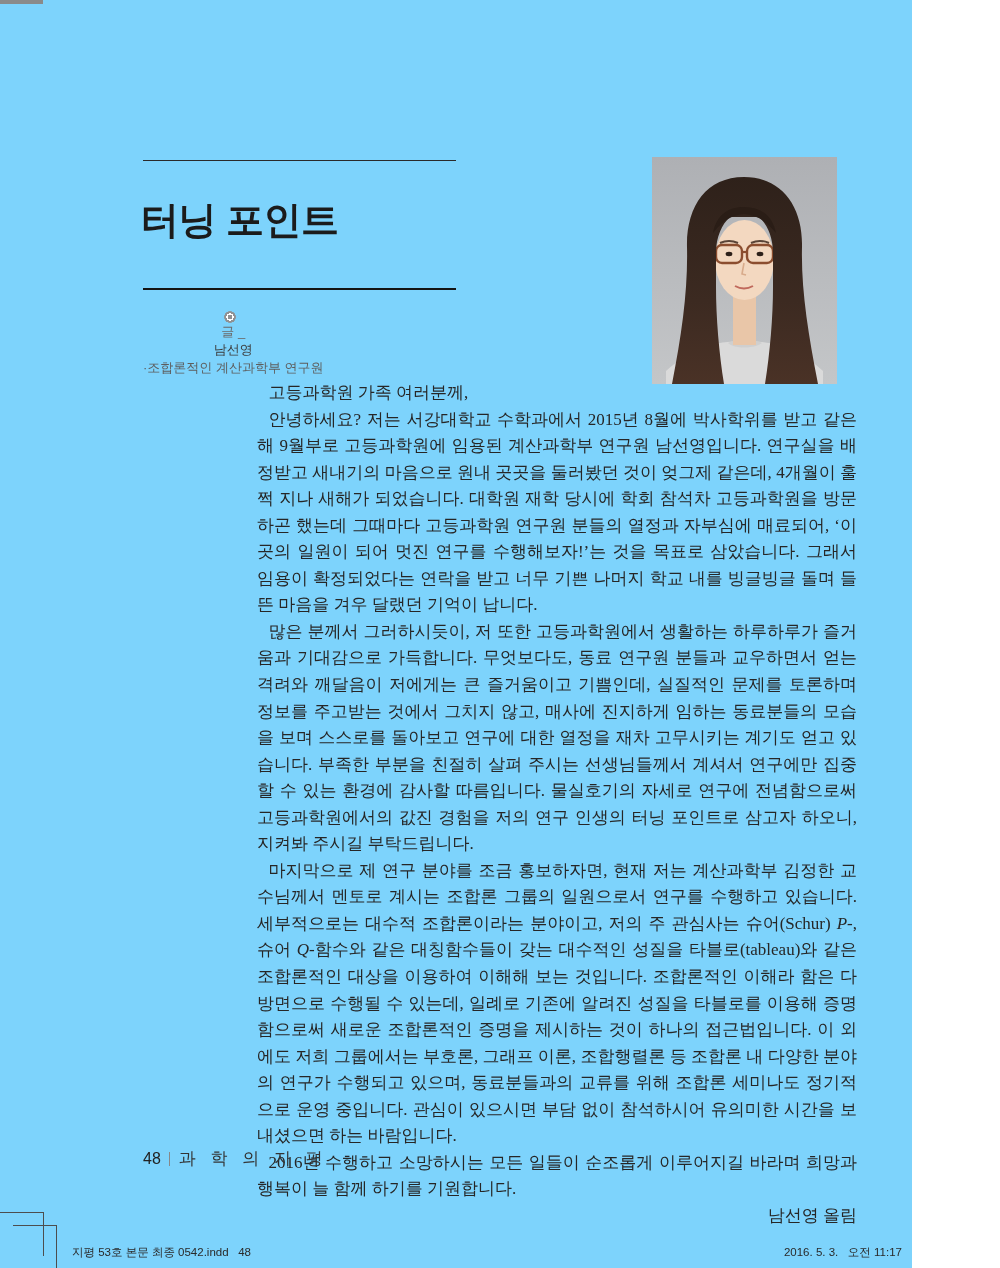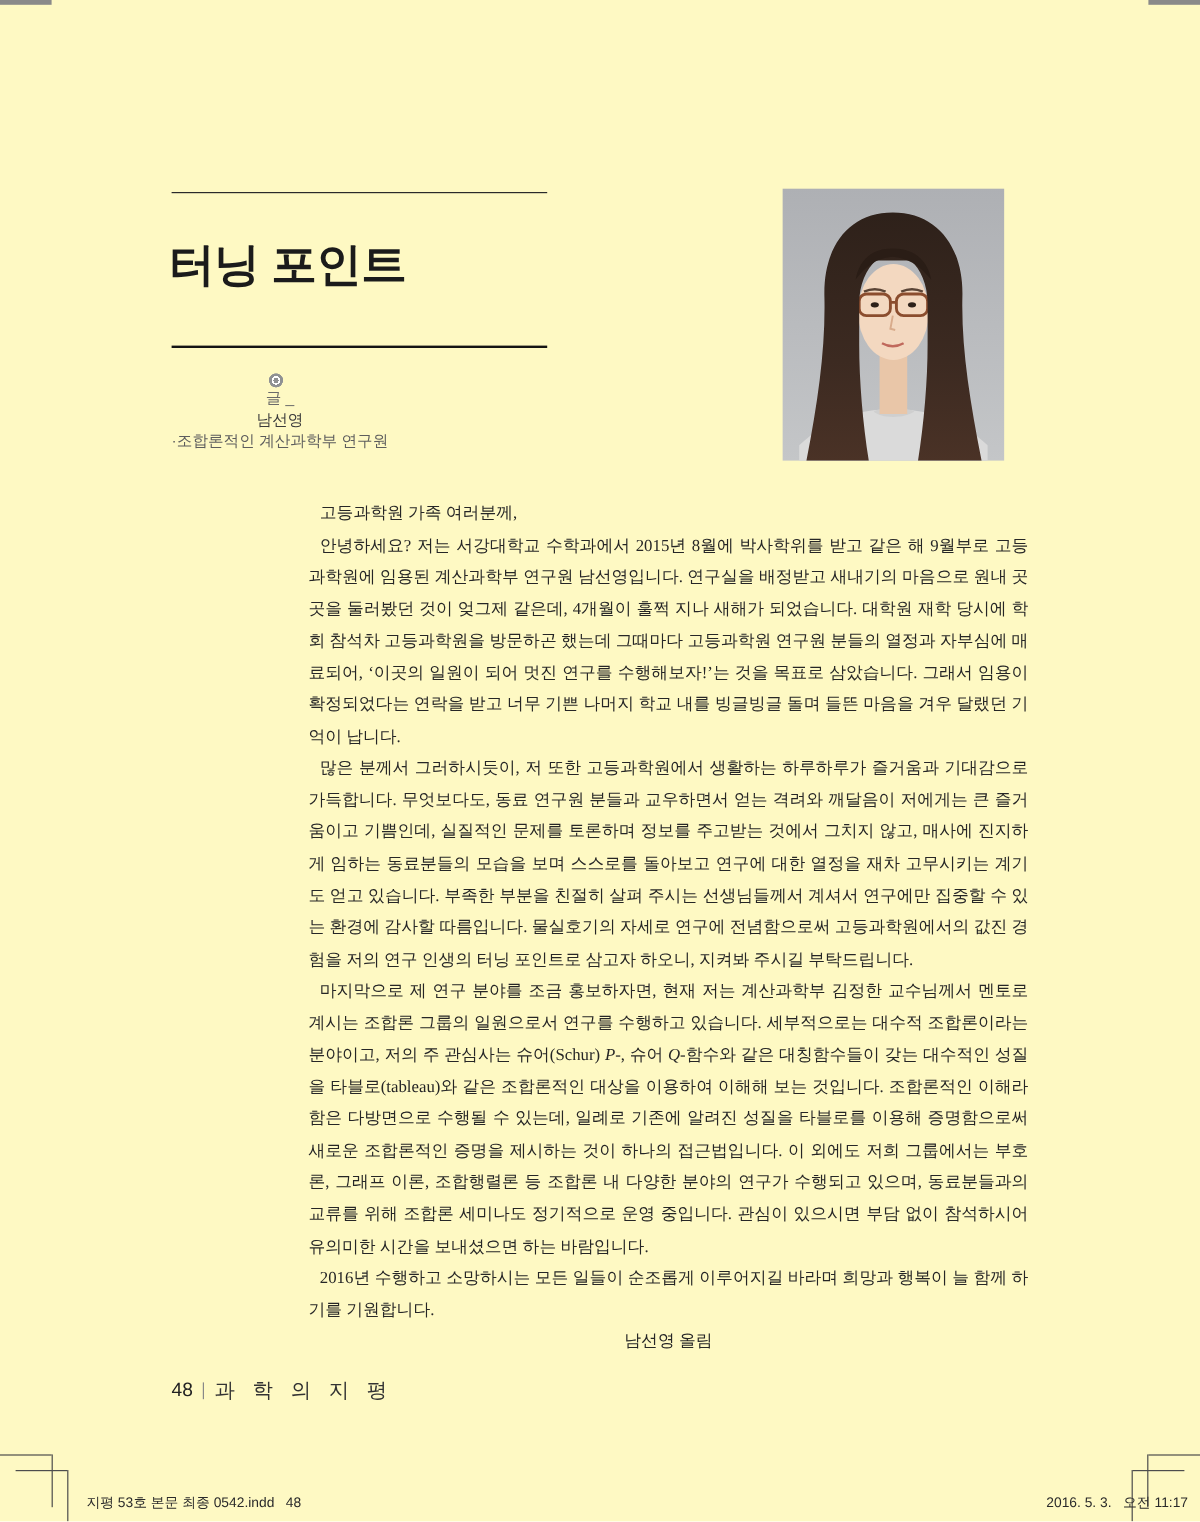--- a/index.html
+++ b/index.html
@@ -1,17 +1,17 @@
 <!DOCTYPE html>
 <html lang="ko"><head>
 <meta charset="utf-8">
 <style>
   html,body { margin:0; padding:0; background:#ffffff; }
   .page {
-    position:relative; width:1000px; height:1268px; background:#fef9c3;
+    position:relative; width:912px; height:1268px; background:#7dd3fc;
     font-family:"Liberation Sans", sans-serif; overflow:hidden;
   }
   .corner-strip { position:absolute; top:0; height:4px; background:#8a8a8a; }
   .corner-strip.left  { left:0;   width:43px; }
   .corner-strip.right { left:957px; width:43px; }
 
   
   .rule-top    { position:absolute; left:143px; top:160px; width:313px; height:1px; background:#2a2a2a; }
   .rule-bottom { position:absolute; left:143px; top:288px; width:313px; height:2px; background:#141414; }
   .article-title {
@@ -25,27 +25,27 @@
   }
   .byline .author { font-weight:normal; color:#3a3a3a; }
   .byline .affil  { color:#5d5d5d; }
 
   
   .photo { position:absolute; left:652px; top:157px; width:185px; height:227px; }
   .photo svg { display:block; }
 
   
   .letter {
-    position:absolute; left:257px; top:416px; width:600px;
+    position:absolute; left:257px; top:380px; width:600px;
     font-family:"Liberation Serif", serif;
-    font-size:14px; line-height:26.55px; color:#262626;
+    font-size:17px; line-height:26.55px; color:#262626;
     text-align:justify;
   }
   .letter p { margin:0; text-indent:0.68em; }
-  .letter p.signature { text-align:center; text-indent:0; }
+  .letter p.signature { text-align:right; text-indent:0; }
   .math { font-family:"Liberation Serif", serif; font-style:italic; }
 
   
   .page-footer { position:absolute; left:143px; top:1147px; display:flex; align-items:center; }
   .page-number { font-size:16px; font-weight:normal; color:#222; }
   .footer-divider { width:1px; height:14px; background:#888; margin:0 9px 0 8px; }
   .journal-name { font-size:17px; letter-spacing:5px; color:#333; }
 
   
   .crop { position:absolute; background:#4d4d4d; }

